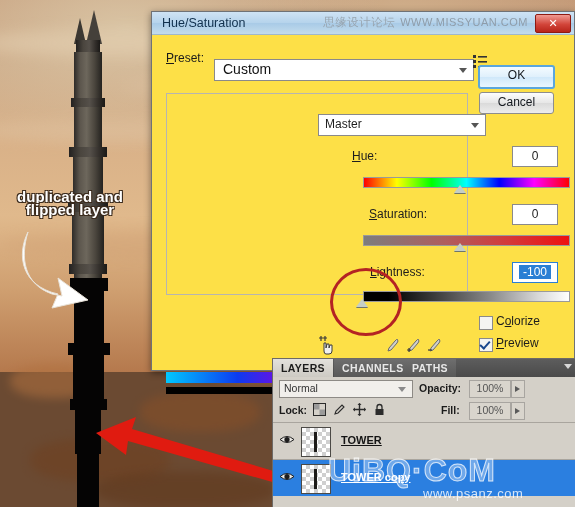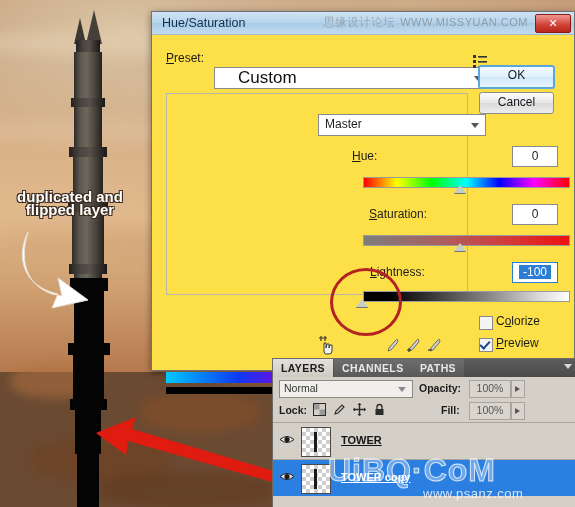--- a/index.html
+++ b/index.html
@@ -80,23 +80,23 @@
     opacity:.95;
   }
   .wm-top .cn{color:#97a3ad;font-size:11.5px;margin-right:5px;}
 
   .dlg-body{position:relative;height:336px;}
 
   .row-preset{position:absolute;left:14px;top:16px;width:400px;height:22px;}
   .lbl{font-size:12px;color:#1a1a1a;}
   .u{text-decoration:underline;}
   .preset-select{
-    position:absolute;left:48px;top:16px;width:250px;height:20px;
+    position:absolute;left:48px;top:8px;width:250px;height:20px;
     background:#fff;border:1px solid #8a8a8a;
-    font-size:17px;line-height:19px;padding-left:23px;color:#111;
+    font-size:14px;line-height:19px;padding-left:8px;color:#111;
   }
   .caret{
     position:absolute;right:6px;top:8px;width:0;height:0;
     border-left:4px solid transparent;border-right:4px solid transparent;border-top:5px solid #555;
   }
   .preset-menu-icon{position:absolute;left:306px;top:2px;width:16px;height:16px;}
 
   .btn{
     position:absolute;width:73px;height:20px;border-radius:3px;
     font-size:12px;line-height:19px;text-align:center;color:#14191f;
@@ -364,21 +364,21 @@
       <div class="spectrum-a"></div>
       <div class="spectrum-b"></div>
     </div>
   </div>
 
   <div class="layers">
 
     <div class="tabbar">
       <div class="tab" style="left:0;">LAYERS</div>
       <div class="tab inactive" style="left:61px;">CHANNELS</div>
-      <div class="tab inactive" style="left:139px;">PATHS</div>
+      <div class="tab inactive" style="left:131px;">PATHS</div>
       <div class="tab-menu"></div>
     </div>
 
     <div class="blendrow">
       <div class="blend-select">
         <span>Normal</span>
         <span class="caret"></span>
       </div>
       <span class="op-label">Opacity:</span>
       <div class="op-val">100%</div>

